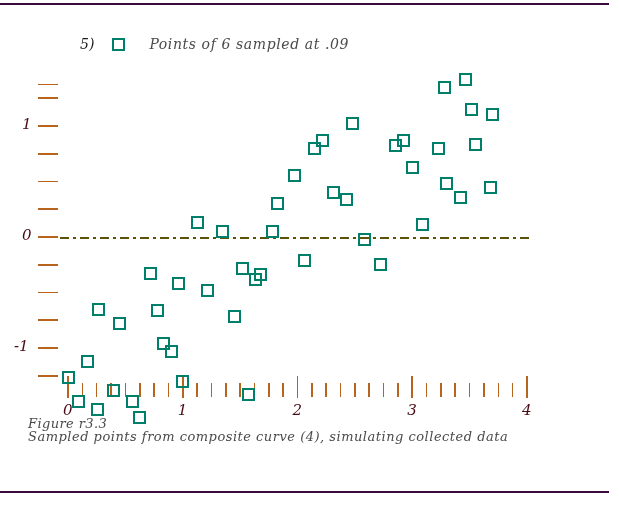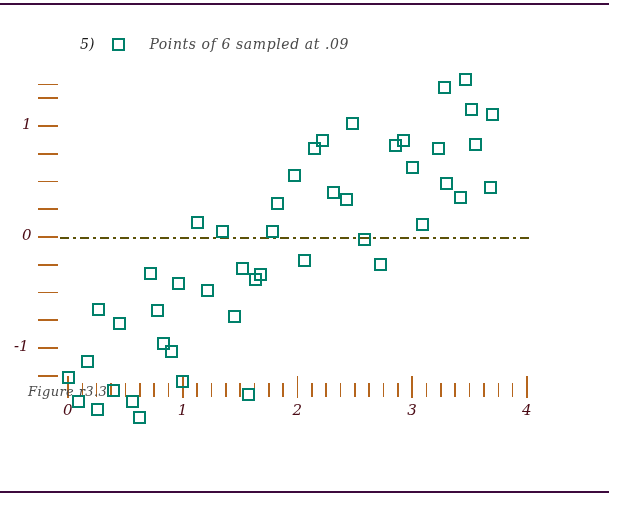--- a/index.html
+++ b/index.html
@@ -101,21 +101,21 @@
   }
 
   
   #caption-1, #caption-2 {
     position: absolute;
     font-family: "DejaVu Serif", serif;
     font-style: italic;
     color: #4a4a4a;
     white-space: nowrap;
   }
-  #caption-1 { left: 28px; top: 384px; font-size: 13px; letter-spacing: 0.4px; }
+  #caption-1 { left: 28px; top: 416px; font-size: 13px; letter-spacing: 0.4px; }
   #caption-2 { left: 28px; top: 429px; font-size: 13px; letter-spacing: 0.5px; }
 </style>
 </head>
 <body>
 
 <div id="frame">
 
   <div class="rule" id="rule-top"></div>
   <div class="rule" id="rule-bottom"></div>
 
@@ -224,14 +224,15 @@
       <div class="pt" style="left: 486.075px; top: 108.4px; border-color: rgb(0, 128, 106);"></div>
     </div>
 
   <div id="legend">
     <span class="lg-num">5)</span>
     <span class="marker"></span>
     <span class="lg-text">Points of 6 sampled at .09</span>
   </div>
 
   <div id="caption-1">Figure r3.3</div>
+  <div id="caption-2">Sampled points from composite curve (4), simulating collected data</div>
 
 </div>
 
 </body></html>

